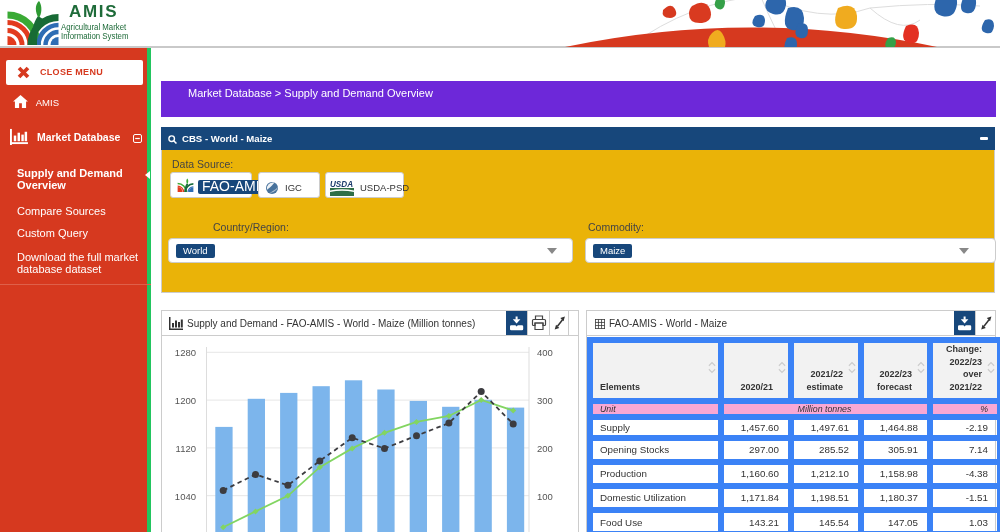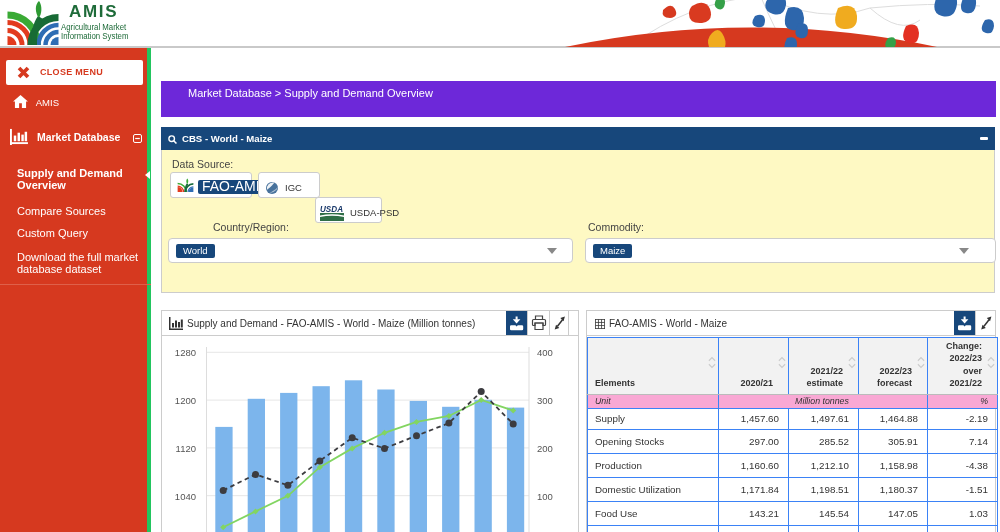--- a/index.html
+++ b/index.html
@@ -14,41 +14,41 @@
 #closebtn { position:absolute; left:6px; top:12px; width:137px; height:25px; background:#fff; border-radius:2px; color:#d6391f; font-size:9px; font-weight:bold; line-height:25px; }
 #closebtn .x { position:absolute; left:11px; top:6px; width:13px; height:13px; }
 #closebtn span { position:absolute; left:34px; letter-spacing:0.3px; }
 .sideitem { position:absolute; color:#fff; font-size:10px; }
 .subitem { position:absolute; left:17px; color:#fff; font-size:11px; line-height:12px; width:130px; }
 #sidedivider { position:absolute; left:0px; top:236px; width:151px; border-top:1px solid #de604a; }
 
 #crumb { position:absolute; left:161px; top:81px; width:835px; height:36px; background:#6d28d9; color:#fff; font-size:11px; line-height:25px; }
 #crumb span { margin-left:27px; }
 
-#cbs { position:absolute; left:161px; top:127px; width:834px; height:166px; border:1px solid #ccc; background:#fef9c3; }
+#cbs { position:absolute; left:161px; top:127px; width:834px; height:166px; border:1px solid #ccc; background:#eab308; }
 #cbshead { position:absolute; left:-1px; top:-1px; width:834px; height:23px; background:#17477b; color:#fff; font-size:9.6px; font-weight:bold; line-height:23px; }
 #cbshead .ttl { margin-left:21px; }
 #cbsminus { position:absolute; right:7px; top:10px; width:8px; height:3px; background:#fff; border-radius:1px; }
 .lbl { position:absolute; font-size:10.5px; color:#444; }
 .srcbtn { position:absolute; white-space:nowrap; height:26px; border:1px solid #ccc; border-radius:3px; background:#fff; font-size:9.5px; color:#333; }
 .badge { display:inline-block; white-space:nowrap; background:#17477b; color:#fff; font-size:14px; border-radius:2px; padding:0 5px; line-height:13.5px; }
 .dd { position:absolute; height:25px; border:1px solid #ccc; border-radius:4px; background:#fff; }
 .dd .badge { position:absolute; left:7px; top:5px; font-size:9.5px; padding:0 7px; }
 .caret { position:absolute; top:9px; width:0; height:0; border-left:5.5px solid transparent; border-right:5.5px solid transparent; border-top:6px solid #888; }
 
 .panel { position:absolute; top:310px; border:1px solid #ccc; background:#fff; }
 .phead { position:absolute; left:0; top:0; width:100%; height:25px; border-bottom:1px solid #ccc; background:#fff; font-size:10px; color:#333; line-height:25px; white-space:nowrap; }
 .pseg { position:absolute; top:0; height:24px; background:#fff; }
 .pseg.navy { background:#17477b; }
 .pseg.bl { border-left:1px solid #ccc; }
 .pseg.br { border-right:1px solid #ccc; }
 
 #tbl { position:absolute; left:586px; width:410px; height:232px; }
 table { border-collapse:collapse; width:410px; table-layout:fixed; }
-td,th { border:1px solid #3b82f6; font-size:9.8px; color:#333; padding:0 9px 0 7px; }
+td,th { border:6px solid #3b82f6; font-size:9.8px; color:#333; padding:0 9px 0 7px; }
 thead th { background:#f2f2f2; font-weight:bold; font-size:9px; vertical-align:bottom; padding-bottom:4.5px; line-height:12.5px; position:relative; border-bottom:1px solid #bbb; }
 thead th.num { padding-right:15px; }
 .num { text-align:right; }
 .sort { position:absolute; right:2px; top:18px; width:8px; height:13px; }
 tbody td { height:24.1px; }
 .r1 td { height:21.2px !important; }
 .unitrow td { background:#f9a8d4; font-style:italic; font-size:8.8px; height:13.5px; color:#333; }
 </style>
 </head>
 <body>
@@ -165,21 +165,21 @@
 
     <div class="srcbtn" style="left:96px;top:44px;width:62px;">
       <svg class="abs" style="left:7px;top:9px" width="12" height="12" viewBox="0 0 14 14">
         <circle cx="7" cy="7" r="7" fill="#48729c"></circle>
         <path d="M1.2,9 Q5,6.5 7.5,3.5 Q8.5,2 10,0.8 Q6,0 3,2.5 Q0.5,5 1.2,9 Z" fill="#fff" opacity="0.9"></path>
         <path d="M4,13.2 Q9,12.5 12.3,9 Q13.6,7.3 13.9,5.5 Q12,8.5 8,10.5 Q5.5,11.8 4,13.2 Z" fill="#fff" opacity="0.55"></path>
       </svg>
       <span style="position:absolute;left:26px;top:8.5px;">IGC</span>
     </div>
 
-    <div class="srcbtn" style="left:153px;top:44px;width:67px;margin-top:25px;">
+    <div class="srcbtn" style="left:163px;top:44px;width:79px;">
       <svg class="abs" style="left:4px;top:6px" width="25" height="17" viewBox="0 0 25 17">
         <text x="0" y="7.5" font-size="9" font-weight="bold" font-style="italic" fill="#1b3a6b" font-family="Liberation Sans" textLength="23" lengthAdjust="spacingAndGlyphs">USDA</text>
         <rect x="0" y="9" width="24" height="8" fill="#2f6e47"></rect>
         <path d="M0,11.5 Q12,9 24,11.5 L24,13 Q12,10.5 0,13 Z" fill="#fff"></path>
       </svg>
       <span style="position:absolute;left:34px;top:8.5px;">USDA-PSD</span>
     </div>
     <div class="lbl" style="left:8px;top:93px;margin-left:43px;">Country/Region:</div>
     <div class="dd" style="left:6px;top:110px;width:405px;">
         <span class="badge">World</span>

